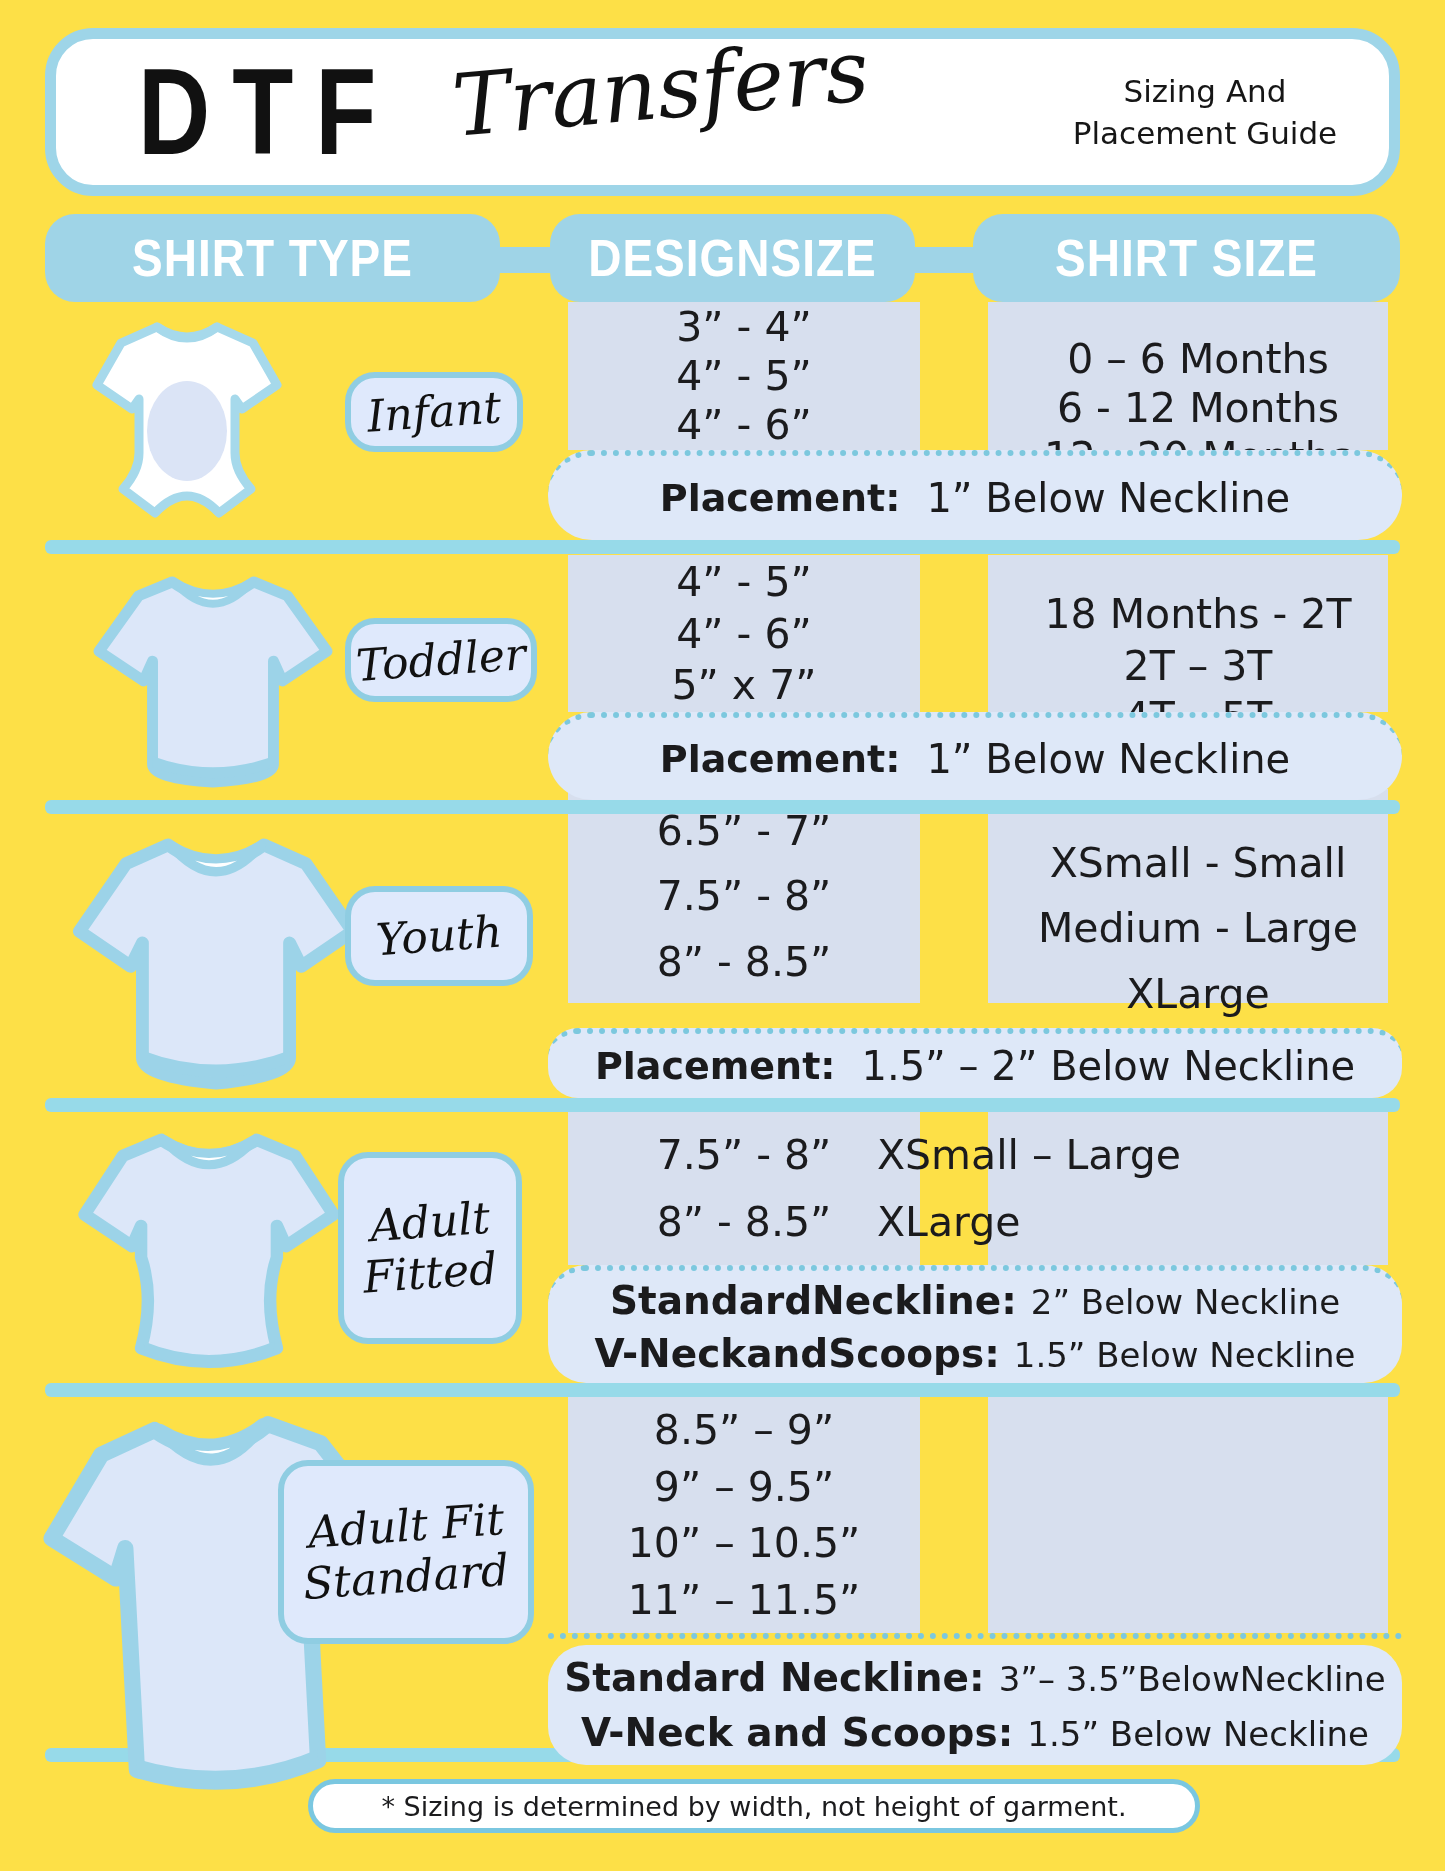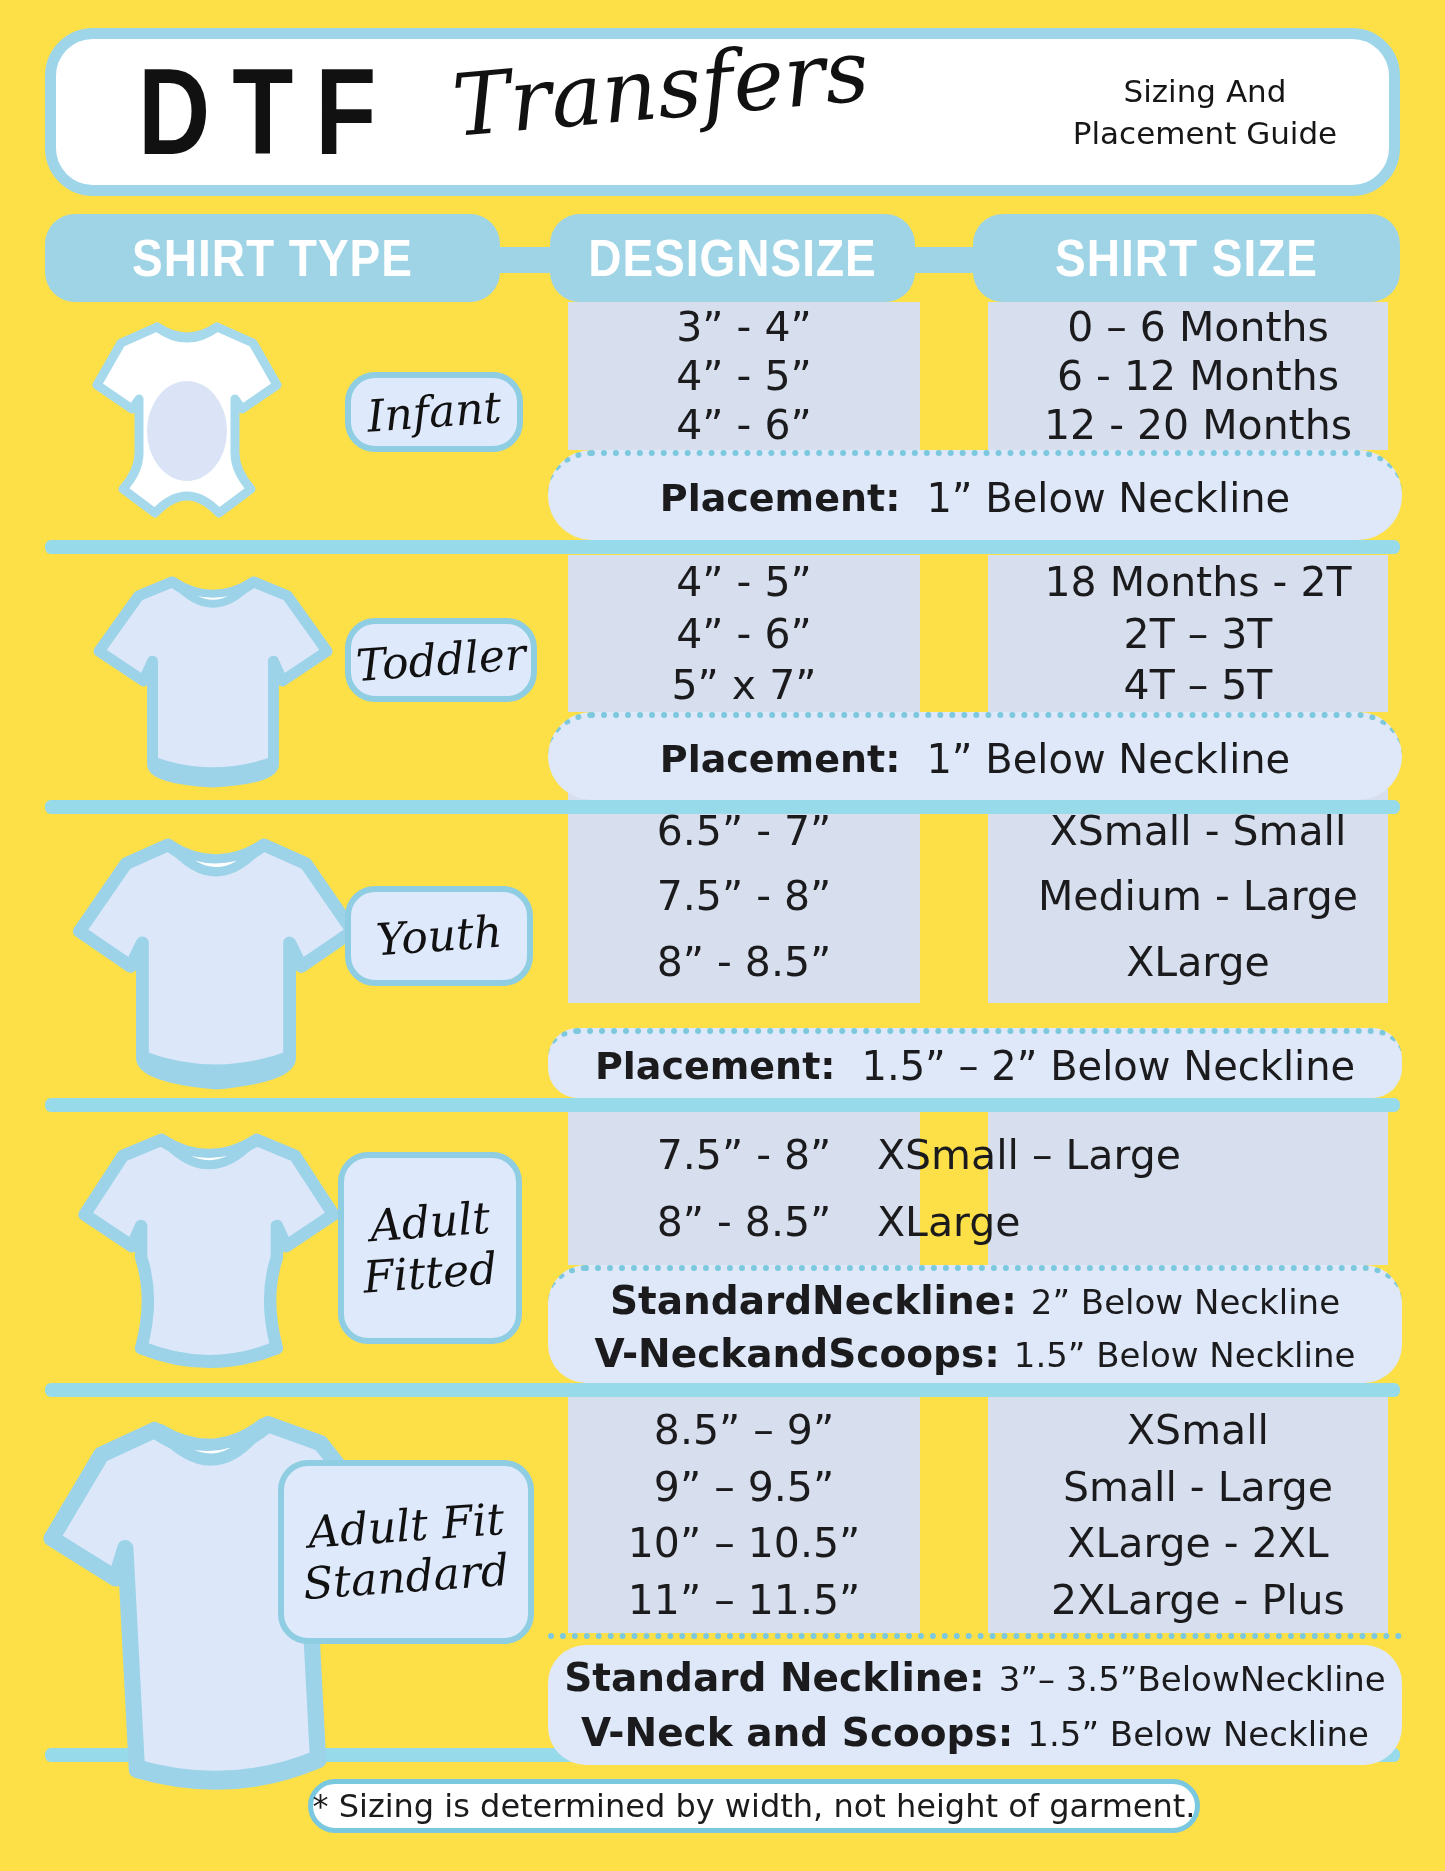--- a/index.html
+++ b/index.html
@@ -29,21 +29,21 @@
 
   
   .strip{background:#d7dfee;z-index:0;}
   .strip-a{left:568px;width:352px;} .strip-b{left:988px;width:400px;}
   .r1{top:302px;height:148px;} .r2{top:555px;height:157px;} .r3{top:789px;height:214px;}
   .r4{top:1112px;height:153px;} .r5{top:1397px;height:236px;}
 
   
   .sizes{display:flex;flex-direction:column;justify-content:space-evenly;align-items:center;
          font-size:41px;z-index:1;}
-  .pos-a{left:568px;width:352px;} .pos-b{left:988px;width:420px;}
+  .pos-a{left:568px;width:352px;} .pos-b{left:988px;width:420px;margin-top:32px;}
   .pos-b4{left:877px;width:440px;align-items:flex-start;text-align:left;}
   .size-line{white-space:nowrap;}
 
   
   .bar{left:548px;width:854px;background:#dee8f8;border-radius:44px;
        border-top:6px dotted #7cc8de;display:flex;align-items:center;justify-content:center;
        gap:26px;box-sizing:border-box;z-index:1;white-space:nowrap;}
   .bar-1{top:450px;height:90px;} .bar-2{top:712px;height:88px;} .bar-3{top:1028px;height:70px;border-radius:30px;}
   .pl-label{font-weight:700;font-size:38px;} .pl-value{font-size:40px;}
 
@@ -78,21 +78,21 @@
   .icon svg{width:100%;height:100%;display:block;}
   .ic-1{left:85px;top:315px;width:205px;height:215px;}
   .ic-2{left:88px;top:568px;width:250px;height:230px;}
   .ic-3{left:70px;top:826px;width:292px;height:276px;}
   .ic-4{left:70px;top:1124px;width:278px;height:266px;}
   .ic-5{left:45px;top:1392px;width:352px;height:446px;transform:rotate(-3deg);}
 
   
   .footer-pill{left:308px;top:1779px;width:892px;height:54px;border:5px solid #7ac7e0;
                border-radius:30px;display:flex;align-items:center;justify-content:center;
-               font-size:32px;background:#fff;z-index:3;box-sizing:border-box;white-space:nowrap;}
+               font-size:27px;background:#fff;z-index:3;box-sizing:border-box;white-space:nowrap;}
 </style>
 </head>
 <body>
 
 <div class="page">
 
   <div class="abs header-card"></div>
   <div class="abs brand">DTF</div>
   <div class="abs brand-script">Transfers</div>
   <div class="abs subtitle">
@@ -244,26 +244,20 @@
   <div class="abs label-pill lp-5">
     <span class="script">Adult Fit</span>
     <span class="script">Standard</span>
   </div>
   <div class="abs sizes pos-a r5">
     <div class="size-line">8.5” – 9”</div>
     <div class="size-line">9” – 9.5”</div>
     <div class="size-line">10” – 10.5”</div>
     <div class="size-line">11” – 11.5”</div>
   </div>
-  <div class="abs sizes pos-b r5">
-    <div class="size-line">XSmall</div>
-    <div class="size-line">Small - Large</div>
-    <div class="size-line">XLarge - 2XL</div>
-    <div class="size-line">2XLarge - Plus</div>
-  </div>
   <div class="abs dotline"></div>
   <div class="abs pbox pbox-5">
     <div class="pline">
       <span class="pl-label">Standard Neckline:</span>
       <span class="pl-value">3”– 3.5”BelowNeckline</span>
     </div>
     <div class="pline">
       <span class="pl-label">V-Neck and Scoops:</span>
       <span class="pl-value">1.5” Below Neckline</span>
     </div>

